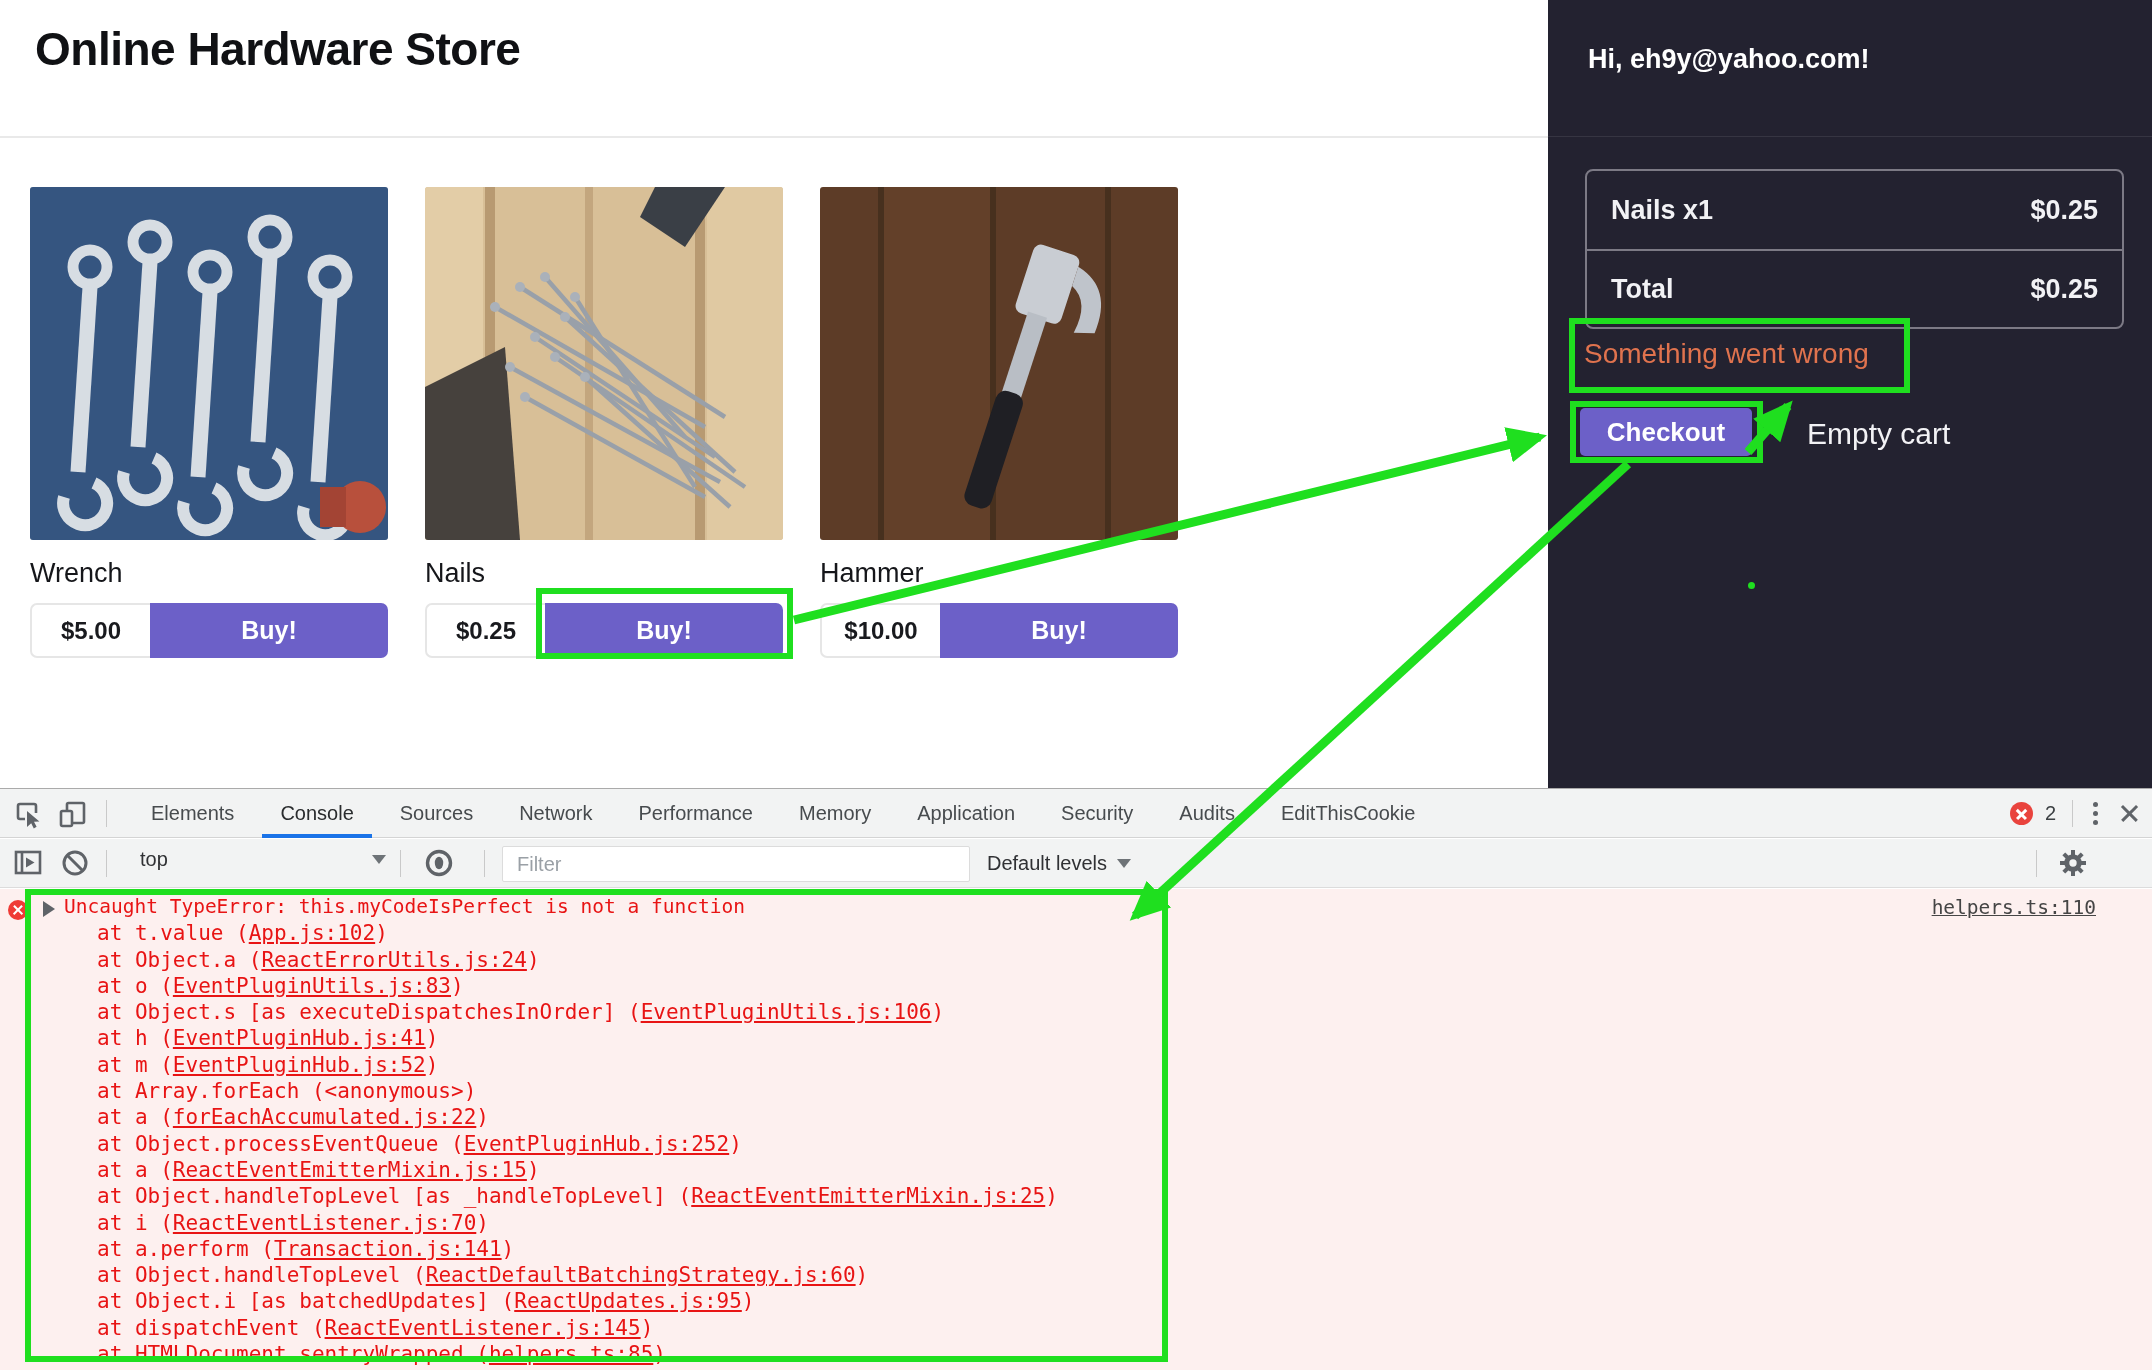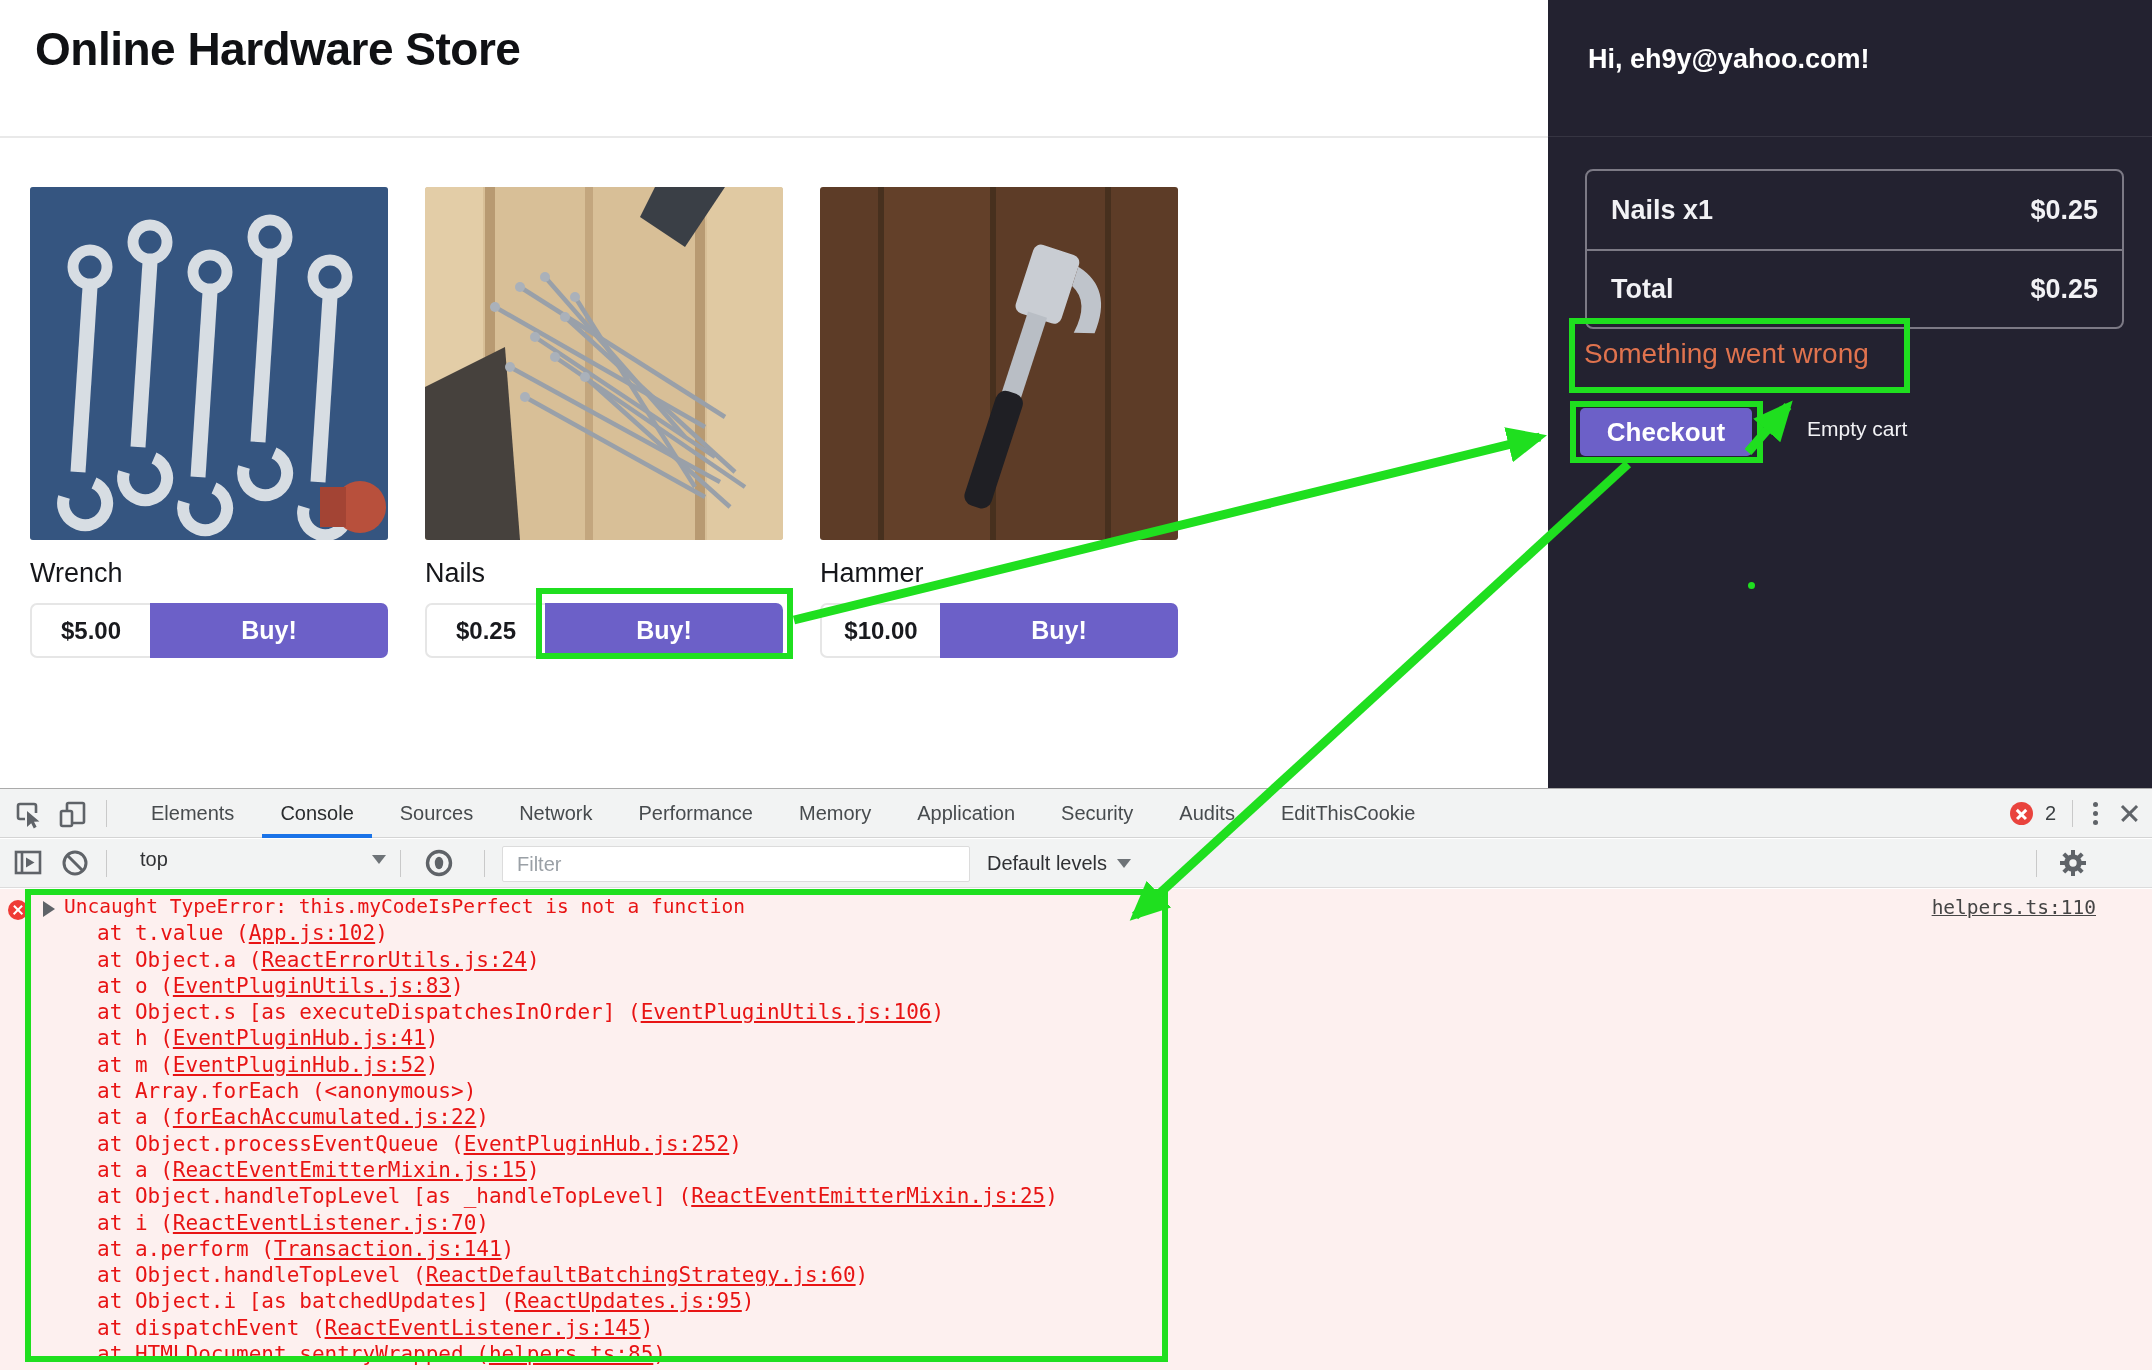--- a/index.html
+++ b/index.html
@@ -33,21 +33,21 @@
   .sidebar-rule{position:absolute;left:0;top:136px;width:604px;height:1px;background:rgba(255,255,255,0.09);}
   .greeting{position:absolute;left:40px;top:44px;font-size:27px;font-weight:700;color:#fff;}
   .cart{position:absolute;left:37px;top:169px;width:539px;border:2px solid #7c7a85;border-radius:8px;}
   .cart-row{height:78px;display:flex;align-items:center;justify-content:space-between;
     padding:0 24px;font-size:27px;color:#f2f2f5;font-weight:bold;}
   .cart-row + .cart-row{border-top:2px solid #7c7a85;}
   .cart-row.em{font-weight:700;}
   .smw-text{position:absolute;left:36px;top:338px;font-size:28px;color:var(--warn);}
   .checkout-btn{position:absolute;left:32px;top:408px;width:172px;height:48px;background:var(--accent);
     border:none;border-radius:5px;color:#fff;font-weight:700;font-size:26px;font-family:inherit;cursor:pointer;}
-  .empty-cart{position:absolute;left:259px;top:417px;font-size:21px;color:#f2f2f5;cursor:pointer;}
+  .empty-cart{position:absolute;left:259px;top:417px;font-size:30px;color:#f2f2f5;cursor:pointer;}
   .green-dot{position:absolute;left:1748px;top:582px;width:7px;height:7px;border-radius:50%;background:var(--green);}
 
   
   .ann-box{position:absolute;border:6px solid var(--green);z-index:40;pointer-events:none;}
   #ann-buy{left:536px;top:588px;width:257px;height:71px;}
   #ann-smw{left:1569px;top:318px;width:341px;height:75px;}
   #ann-checkout{left:1570px;top:401px;width:193px;height:62px;}
   #ann-console{left:25px;top:889px;width:1143px;height:473px;}
   #arrows{position:absolute;left:0;top:0;width:2152px;height:1370px;z-index:41;pointer-events:none;}
 

